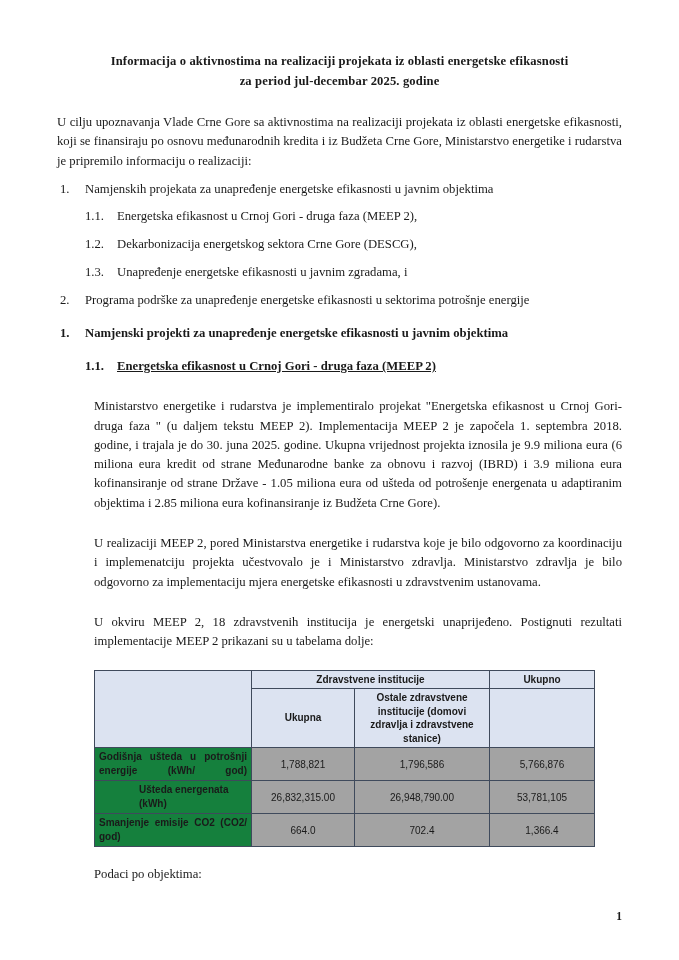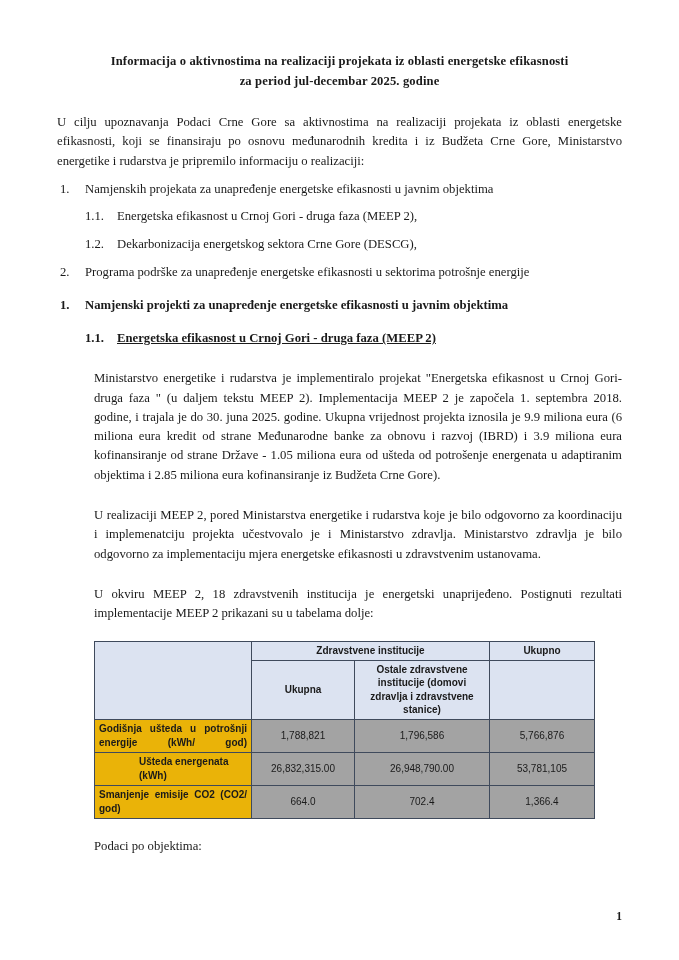--- a/index.html
+++ b/index.html
@@ -142,21 +142,21 @@
   .hdr-cell {
     background: #dce3f1;
     font-weight: bold;
     text-align: center;
     line-height: 1.35;
   }
   .hdr-blank {
     background: #dce3f1;
   }
   .row-label {
-    background: #eab308;
+    background: #15803d;
     font-weight: bold;
     text-align: justify;
     text-align-last: justify;
     line-height: 1.4;
     padding: 3px 5px;
   }
   .row-label.nojust {
     text-align: left;
     text-align-last: left;
     padding-left: 44px;
@@ -192,34 +192,38 @@
 </head>
 <body>
 
 <div class="page">
 
   <h1 class="doc-title">
     <span>Informacija o aktivnostima na realizaciji projekata iz oblasti energetske efikasnosti</span>
     <span class="line2">za period  jul-decembar 2025. godine</span>
   </h1>
 
-  <p class="para">U cilju upoznavanja Podaci Crne Gore sa aktivnostima na realizaciji projekata iz oblasti energetske efikasnosti, koji se finansiraju po osnovu međunarodnih kredita i iz Budžeta Crne Gore, Ministarstvo energetike i rudarstva je pripremilo informaciju o realizaciji:</p>
+  <p class="para">U cilju upoznavanja Vlade Crne Gore sa aktivnostima na realizaciji projekata iz oblasti energetske efikasnosti, koji se finansiraju po osnovu međunarodnih kredita i iz Budžeta Crne Gore, Ministarstvo energetike i rudarstva je pripremilo informaciju o realizaciji:</p>
 
   <ul class="num-list">
     <li class="num-item">
       <span class="marker">1.</span>
       <span>Namjenskih projekata za unapređenje energetske efikasnosti u javnim objektima</span>
     </li>
     <li class="sub-item">
       <span class="marker">1.1.</span>
       <span>Energetska efikasnost u Crnoj Gori - druga faza (MEEP 2),</span>
     </li>
     <li class="sub-item">
       <span class="marker">1.2.</span>
       <span>Dekarbonizacija energetskog sektora Crne Gore (DESCG),</span>
+    </li>
+    <li class="sub-item">
+      <span class="marker">1.3.</span>
+      <span>Unapređenje energetske efikasnosti u javnim zgradama, i</span>
     </li>
     <li class="num-item">
       <span class="marker">2.</span>
       <span>Programa podrške za unapređenje energetske efikasnosti u sektorima potrošnje energije</span>
     </li>
   </ul>
 
   <h2 class="section-heading">
     <span class="marker">1.</span>
     <span>Namjenski projekti za unapređenje energetske efikasnosti u javnim objektima</span>

